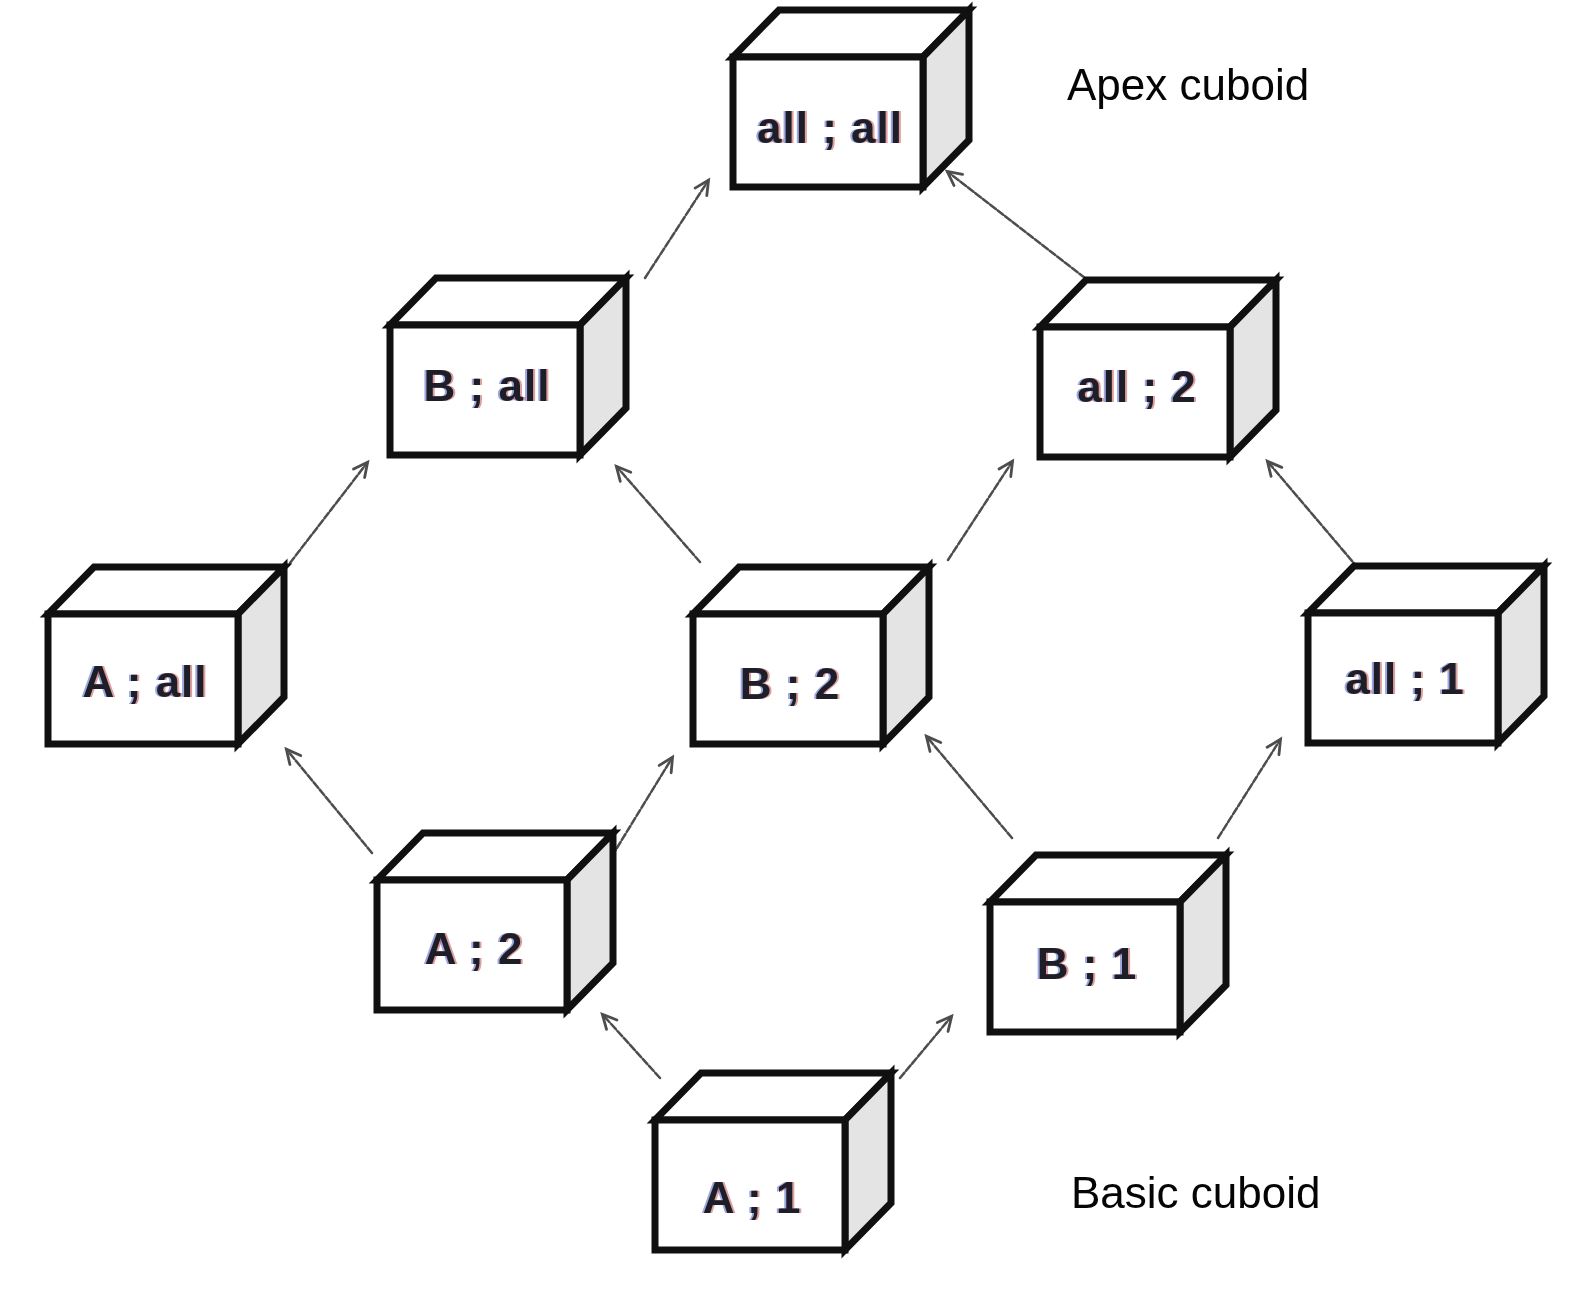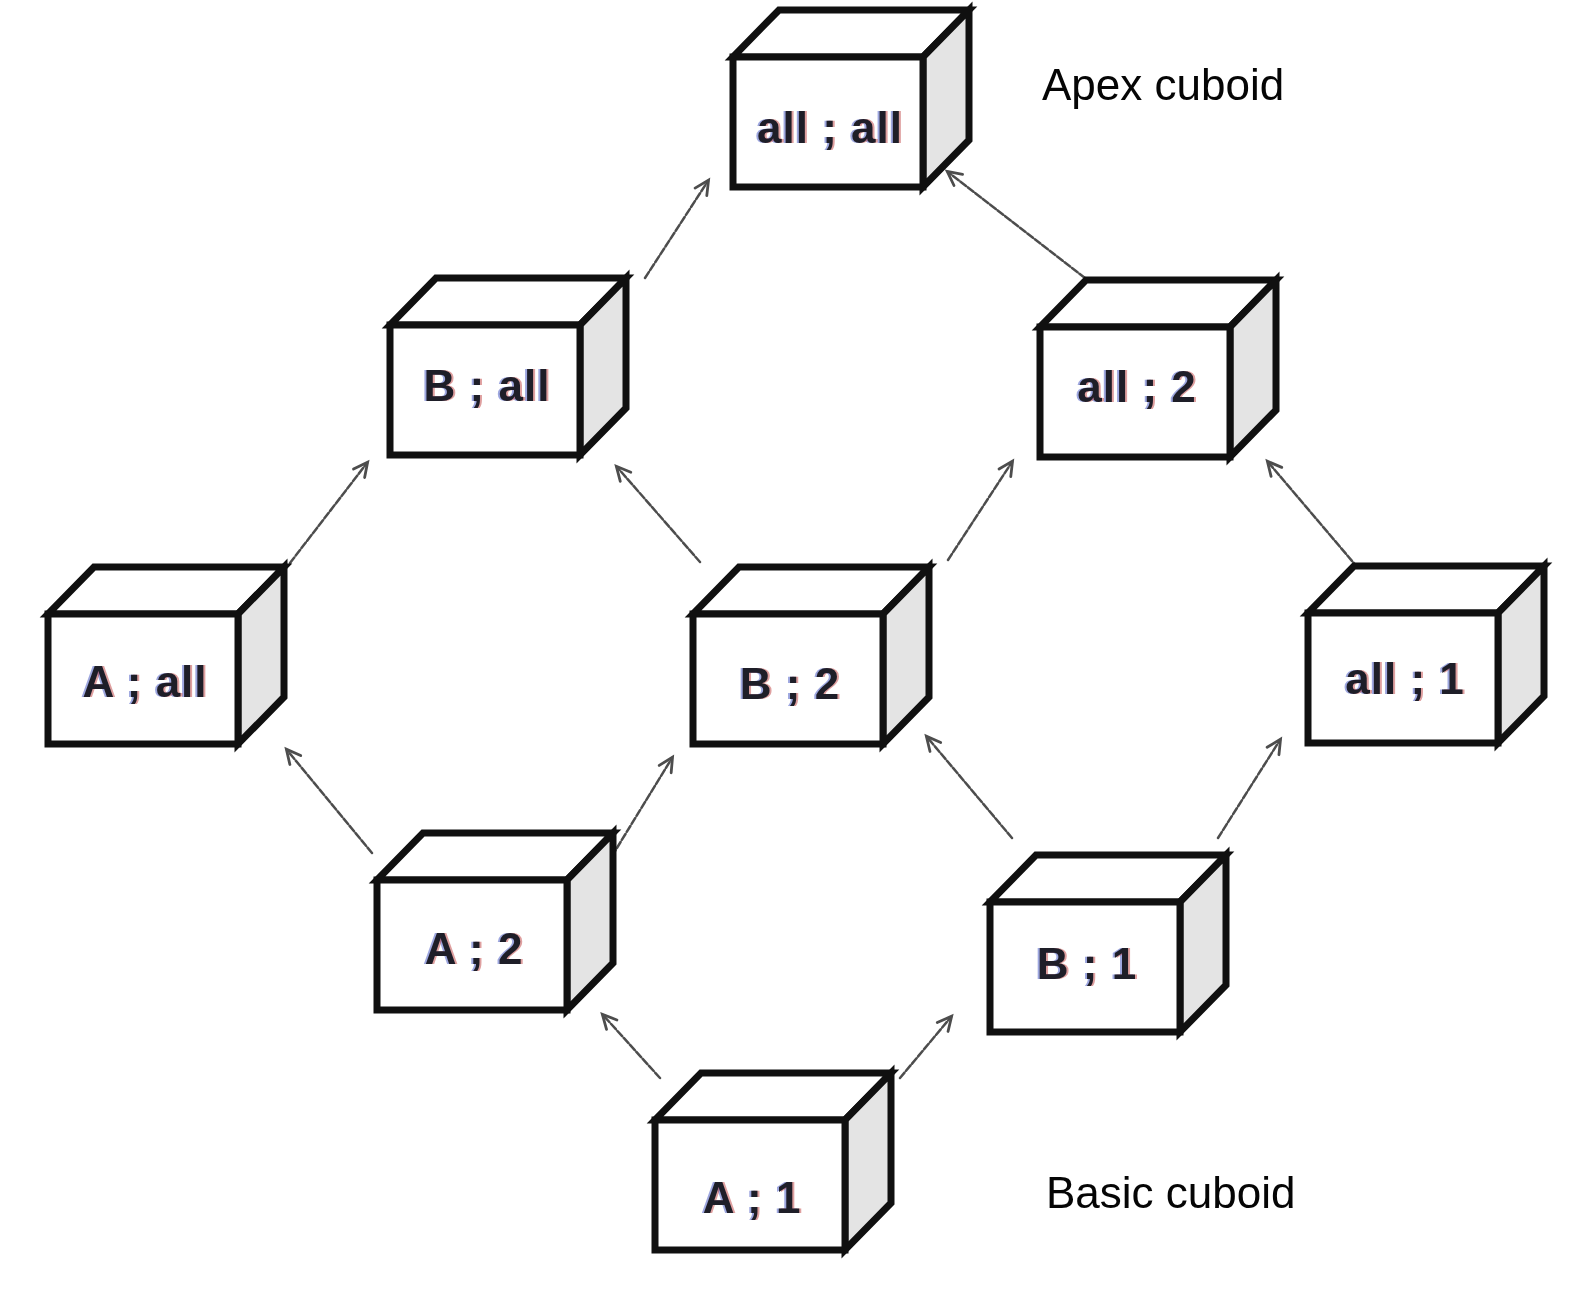--- a/index.html
+++ b/index.html
@@ -43,20 +43,21 @@
     fill: none;
     stroke-linecap: round;
   }
   .float-label {
     position: absolute;
     font-family: "Liberation Sans", sans-serif;
     font-size: 44px;
     font-weight: 500;
     color: #050505;
     white-space: nowrap;
+    margin-left: 25px;
   }
   #apex-label  { left: 1042px; top: 60px; }
   #basic-label { left: 1046px; top: 1168px; text-align: right; }
 </style>
 </head>
 <body>
 
 <div class="stage">
   <svg id="lattice" xmlns="http://www.w3.org/2000/svg" width="1580" height="1311" viewBox="0 0 1580 1311">
       <defs>

